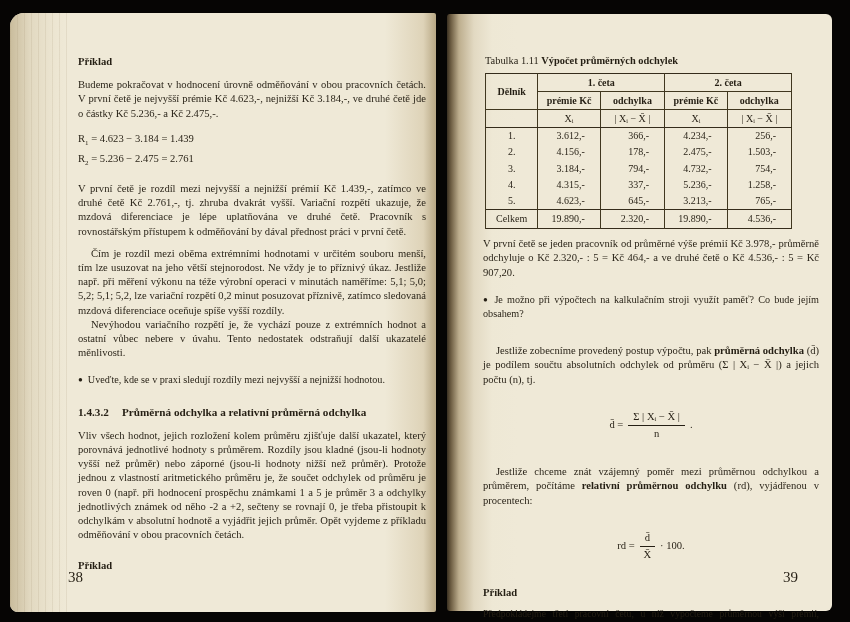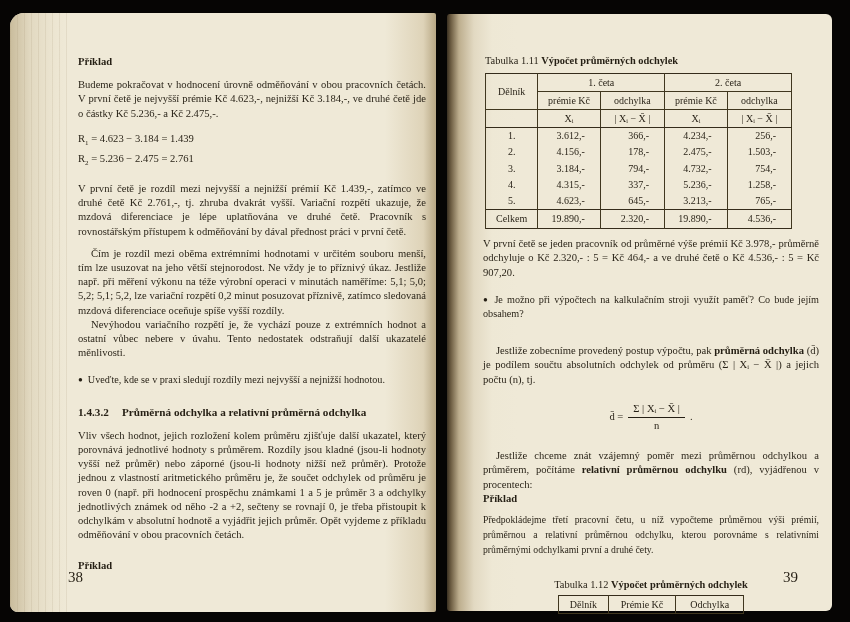--- a/index.html
+++ b/index.html
@@ -47,33 +47,33 @@
 
   
   .caption { font-size:10.4px; margin:0 0 5px 2px; text-align:left; }
   .caption b { font-weight:bold; }
   .caption-center { text-align:center; margin:21px 0 3px 0; }
 
   
   table { border-collapse:collapse; font-size:10px; color:#251f14; }
   .t11 { width:307px; margin-left:2px; border:1.4px solid #352c1b; }
   .t11 td { border-left:1px solid #40371f; border-right:1px solid #40371f; padding:1px 4px; text-align:center; height:13px; }
-  .t11 .hrow td { border-bottom:1px solid #40371f; height:15px; }
+  .t11 .hrow td { border-bottom:1px solid #40371f; height:15px;font-weight:bold; }
   .t11 .symrow td { border-bottom:1.4px solid #352c1b; height:15px; }
   .t11 .delnik { border-bottom:1px solid #40371f; }
   .t11 .total td { border-top:1.2px solid #352c1b; height:16px; }
   .t12 { width:186px; margin:0 auto; border:1.4px solid #352c1b; }
   .t12 td { border-left:1px solid #40371f; border-right:1px solid #40371f; padding:1px 4px; text-align:center; height:13px; }
   .t12 .hrow td { border-bottom:1px solid #40371f; height:15px; }
   td.c-num { text-align:right; padding-right:15px; }
   td.c-first { text-align:center; }
 
   
   .formula-line { text-align:center; margin:11px 0 12px 0; }
-  .frac { display:inline-block; vertical-align:middle; text-align:center; margin:4px 5px; }
+  .frac { display:inline-block; vertical-align:middle; text-align:center; margin:12px 5px; }
   .frac .num { display:block; border-bottom:1px solid #251f14; padding:0 5px 1px 5px; }
   .frac .den { display:block; padding-top:1px; }
 </style>
 </head>
 <body>
 
 <div class="page left-page">
   <div class="left-edge-stack"></div>
   <div class="content left-content">
 
@@ -190,20 +190,23 @@
     <p class="bullet-line"><span class="bullet-dot">●</span><span>Je možno při výpočtech na kalkulačním stroji využít paměť? Co bude jejím obsahem?</span></p>
 
     <p class="mt indent"><span>Jestliže zobecníme provedený postup výpočtu, pak </span><b>průměrná odchylka</b><span> (d̄) je podílem součtu absolutních odchylek od průměru (Σ | Xᵢ − X̄ |) a jejich počtu (n), tj.</span></p>
 
     <div class="formula-line">
       <span>d̄ =</span><span class="frac"><span class="num">Σ | Xᵢ − X̄ |</span><span class="den">n</span></span><span>.</span>
     </div>
 
     <p class="indent"><span>Jestliže chceme znát vzájemný poměr mezi průměrnou odchylkou a průměrem, počítáme </span><b>relativní průměrnou odchylku</b><span> (rd), vyjádřenou v procentech:</span></p>
 
+    <div class="formula-line">
+      <span>rd =</span><span class="frac"><span class="num">d̄</span><span class="den">X̄</span></span><span>· 100.</span>
+    </div>
 
     <p class="h-example" style="margin-bottom:6px">Příklad</p>
 
     <p style="font-size:9.7px; line-height:15px;">Předpokládejme třetí pracovní četu, u níž vypočteme průměrnou výši prémií, průměrnou a relativní průměrnou odchylku, kterou porovnáme s relativními průměrnými odchylkami první a druhé čety.</p>
 
     <p class="caption caption-center"><span>Tabulka 1.12</span>&nbsp;<b>Výpočet průměrných odchylek</b></p>
 
     <table class="t12">
       <colgroup>
           <col style="width:50px">

